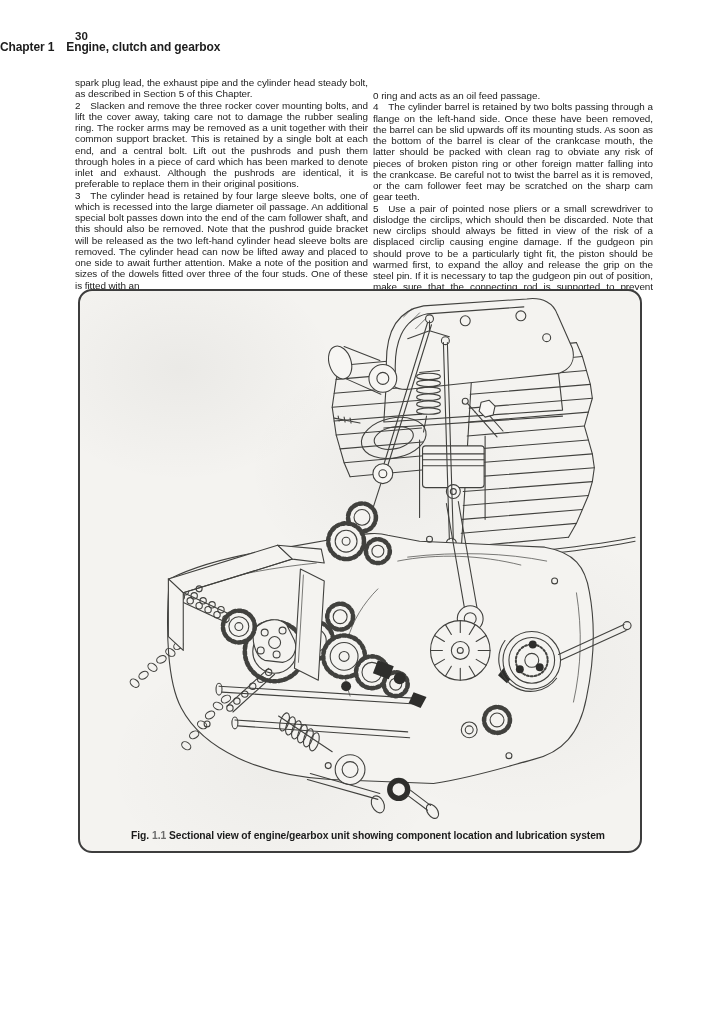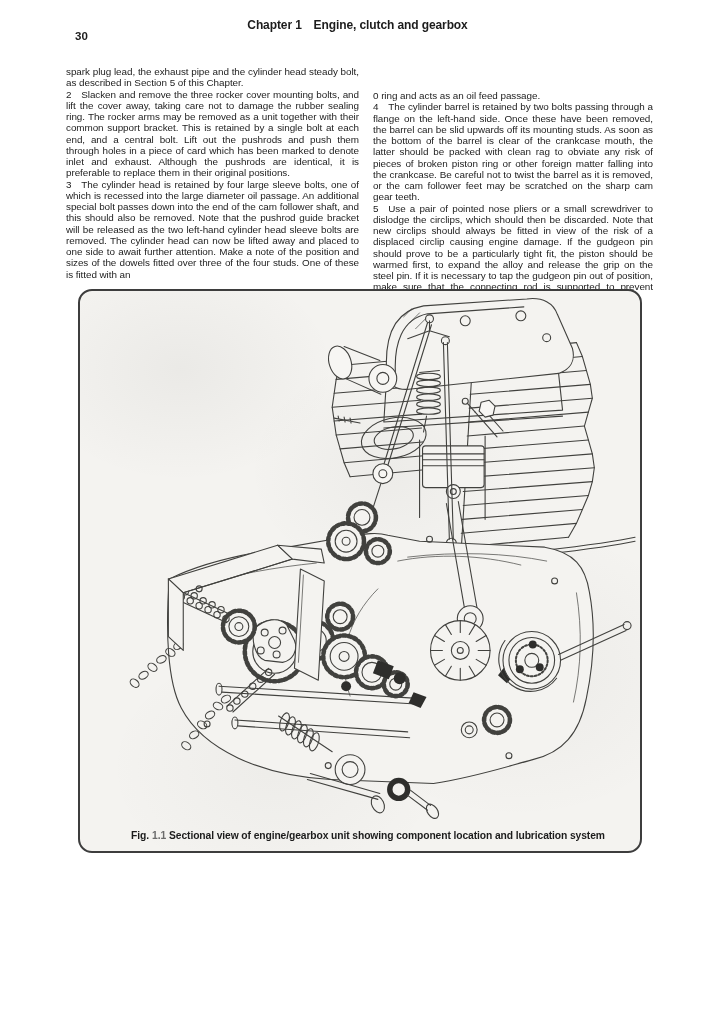--- a/index.html
+++ b/index.html
@@ -4,27 +4,27 @@
 <style>
   html,body{margin:0;padding:0;}
   body{
     width:715px;height:1010px;position:relative;background:#ffffff;
     font-family:"Liberation Sans", sans-serif;color:#1c1c1c;overflow:hidden;
   }
   .page-number{
     position:absolute;left:75px;top:30px;font-size:11.5px;font-weight:bold;letter-spacing:.2px;
   }
   .chapter-title{
-    position:absolute;left:0;right:0;top:18px;text-align:center;
+    position:absolute;left:0;right:0;top:40px;
     font-size:12px;font-weight:bold;letter-spacing:-0.1px;white-space:pre-wrap;
   }
   .col{
     position:absolute;top:66px;
   }
-  .col-left{left:66px;width:293px;}
+  .col-left{left:75px;width:293px;margin-top:11px;}
   .col-right{left:373px;width:280px;margin-top:24px;}
   .col p{
     margin:0;font-size:9.9px;line-height:11.25px;text-align:justify;
     letter-spacing:-0.05px;white-space:pre-wrap;
   }
   .figure-box{
     position:absolute;left:78px;top:289px;width:564px;height:564px;box-sizing:border-box;
     border:2px solid #3d3d3d;border-radius:14px;
     background:
       radial-gradient(220px 160px at 18% 14%, rgba(60,60,55,.05), transparent 70%),

